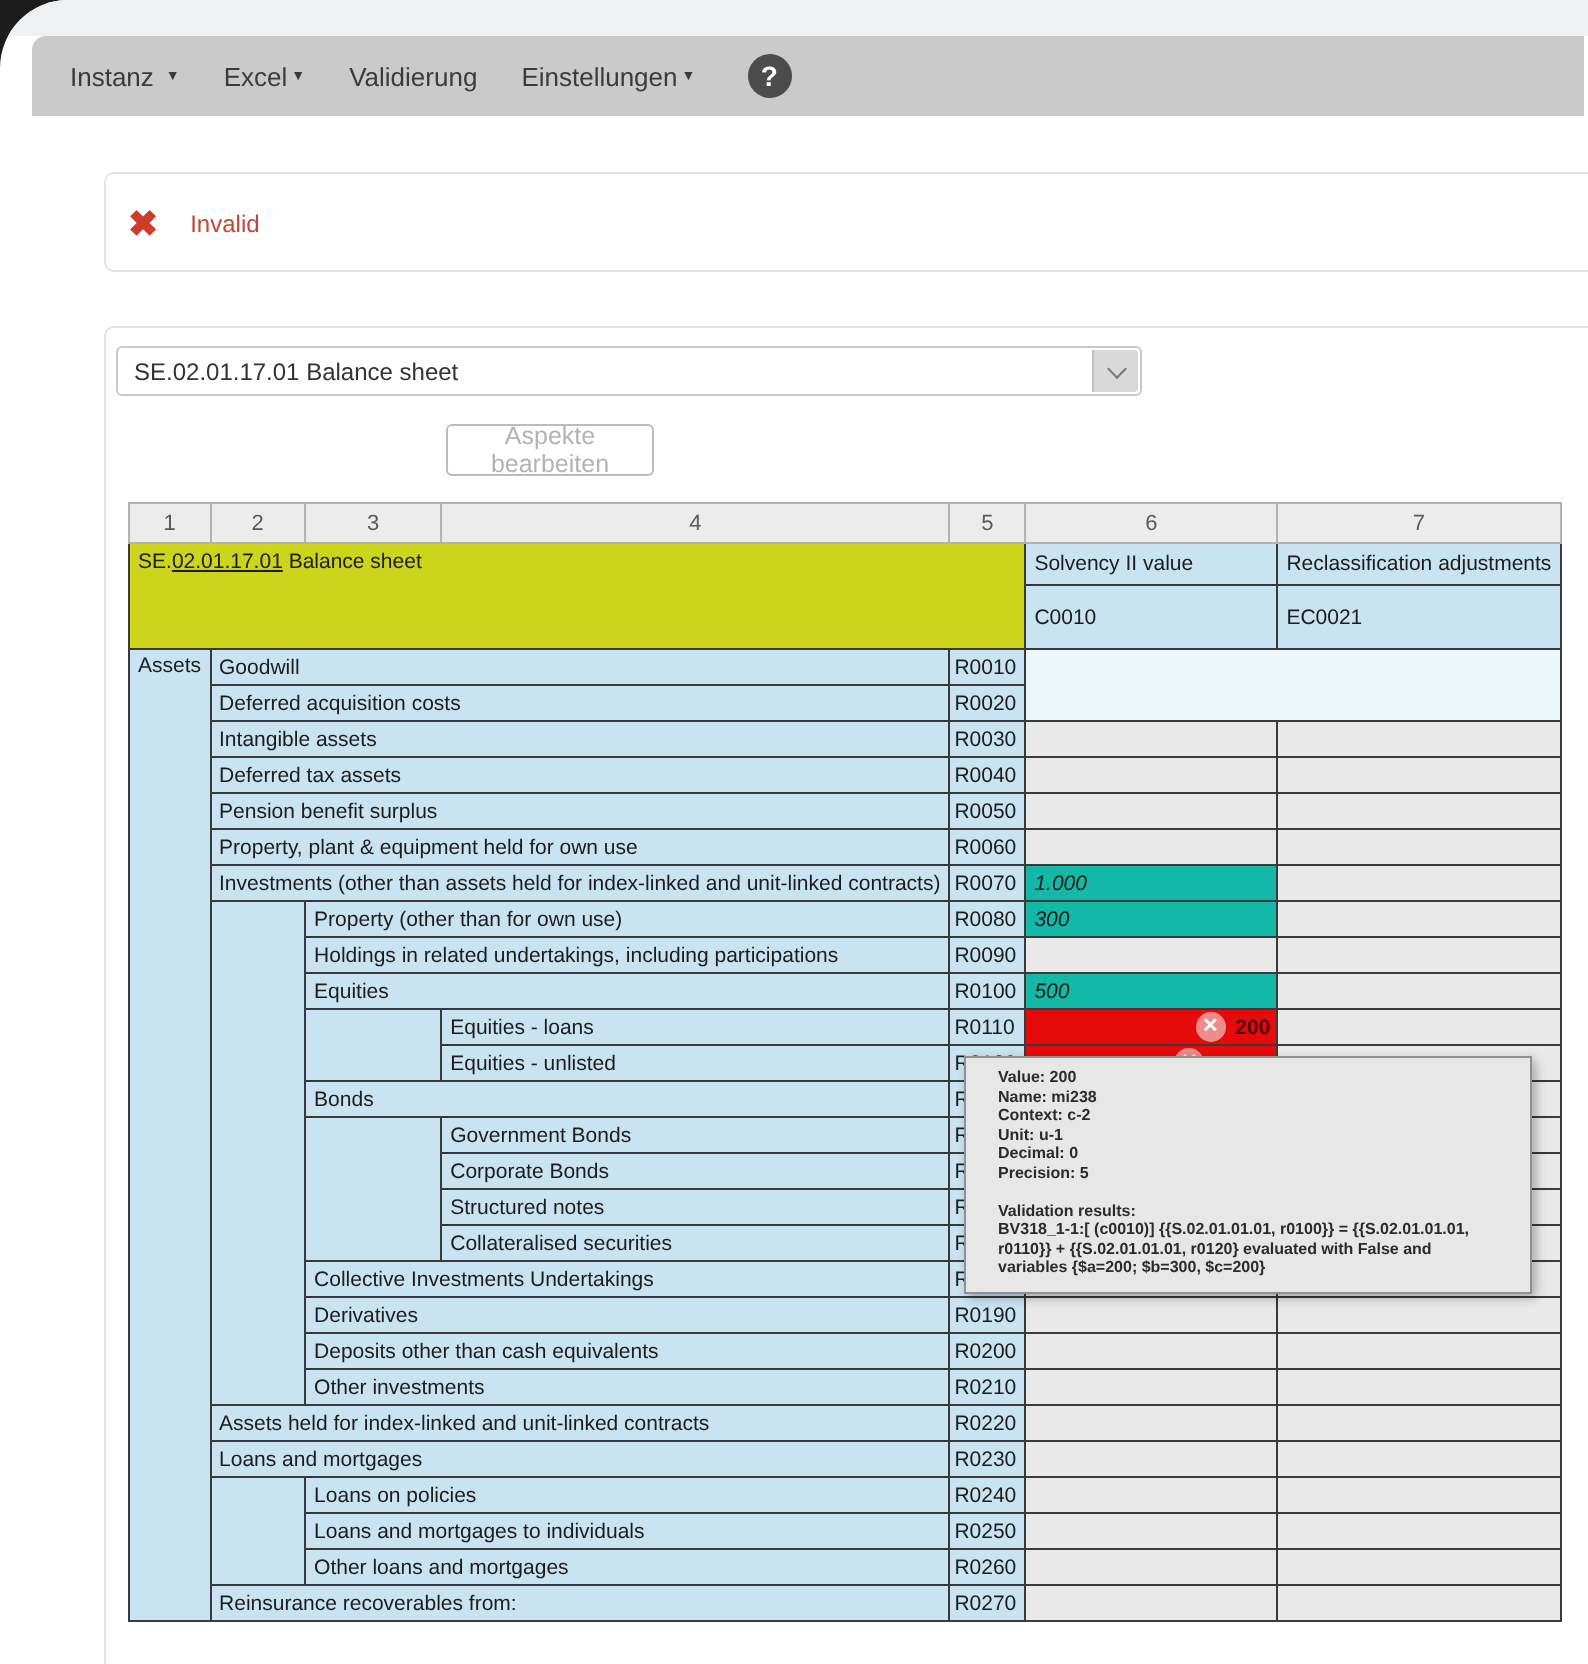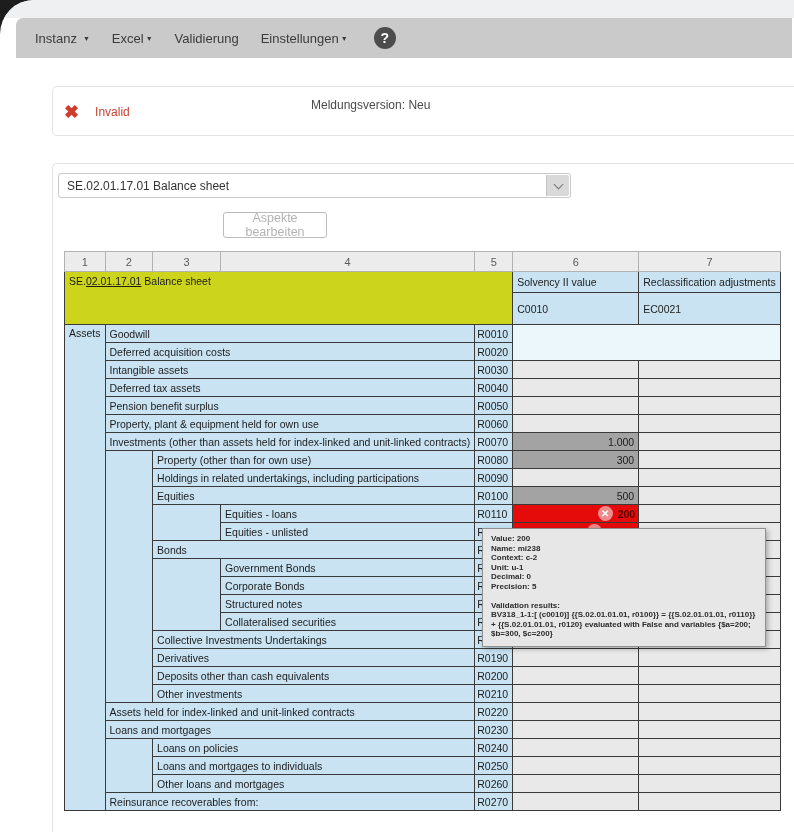--- a/index.html
+++ b/index.html
@@ -45,31 +45,31 @@
   tr.numrow td { border:1px solid #b2b2b2; background:#ececec; color:#5a5a5a; text-align:center; height:20px; font-size:11px; }
   tr.hrow1 td { height:21px; }
   tr.hrow2 td { height:32px; }
   .yellow { background:#ccd41c; vertical-align:top; padding-top:3px; }
   .link { text-decoration:underline; }
   .hblue { background:#c9e3f3; }
   .blue  { background:#c9e3f3; }
   .section-cell { vertical-align:top; padding-top:2px; }
   .code-cell { padding:0 2px; }
   .val-gray  { background:#e9e9e9; }
-  .val-white { background:#a3a3a3; text-align:right; }
+  .val-white { background:#14b8a6; text-align:left;font-style:italic; }
   .val-pale  { background:#ecf7fb; }
   .val-red   { background:#e60b0b; padding:0 3px; }
   .redflex { display:flex; align-items:center; justify-content:flex-end; gap:5px; height:100%; }
   .redflex.badge-only { padding-right:33px; }
   .badge { width:15px; height:15px; border-radius:50%; background:#ee8b8b; color:#fff; font-size:10px;
            font-weight:bold; line-height:15px; text-align:center; flex:none; }
   .redval { color:#550000; font-weight:bold; }
 
   .tooltip { position:absolute; left:482px; top:528px; width:284px; background:#e7e7e7; border:1px solid #909090;
-             box-shadow:2px 2px 5px rgba(0,0,0,.28); padding:5px 8px 7px; font-size:8px; font-weight:bold;
+             box-shadow:2px 2px 5px rgba(0,0,0,.28); padding:5px 16px 7px; font-size:8px; font-weight:bold;
              color:#2b2b2b; line-height:9.5px; white-space:pre-wrap; word-wrap:break-word; z-index:5; }
 </style>
 </head>
 <body>
 
 <div class="sheet">
   <div class="topstrip"></div>
 
   <div class="toolbar" id="toolbar">
       <div class="tb-item">
@@ -89,21 +89,20 @@
       </div>
       <div class="help">?</div>
     </div>
 
   <div class="card card1">
     <div class="invalid-wrap">
       <span class="invalid-x">✖</span>
       <span class="invalid-label">Invalid</span>
     </div>
     <div class="meta">
-      <div>Meldungsversion: Neu</div>
     </div>
   </div>
 
   <div class="card card2">
     <div class="select">
       <span>SE.02.01.17.01 Balance sheet</span>
       <span class="select-chev">
         <span class="chev"></span>
       </span>
     </div>

